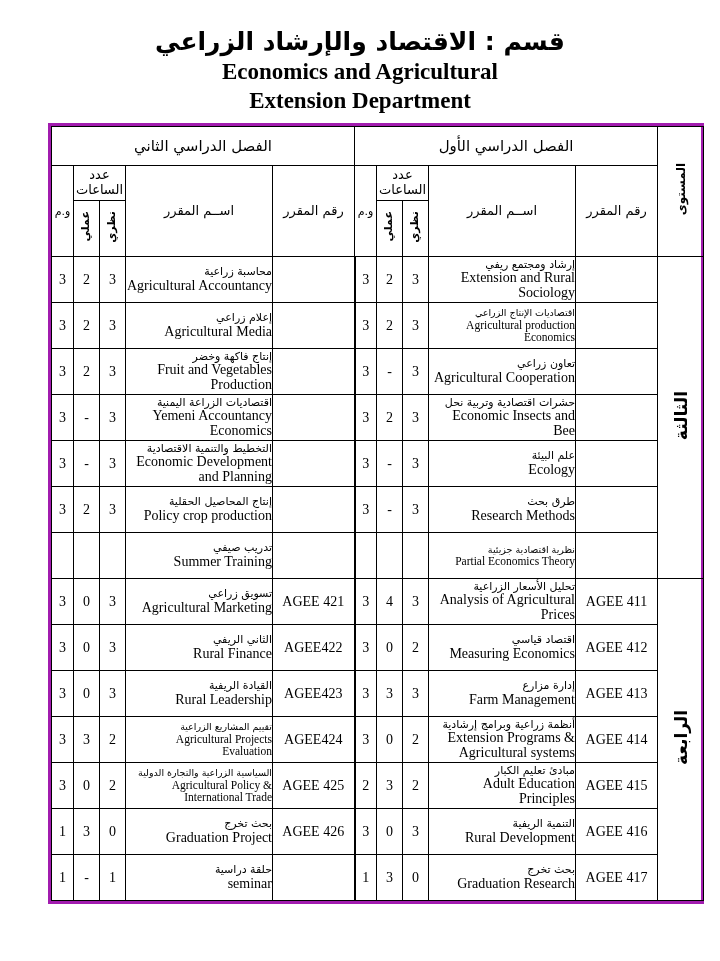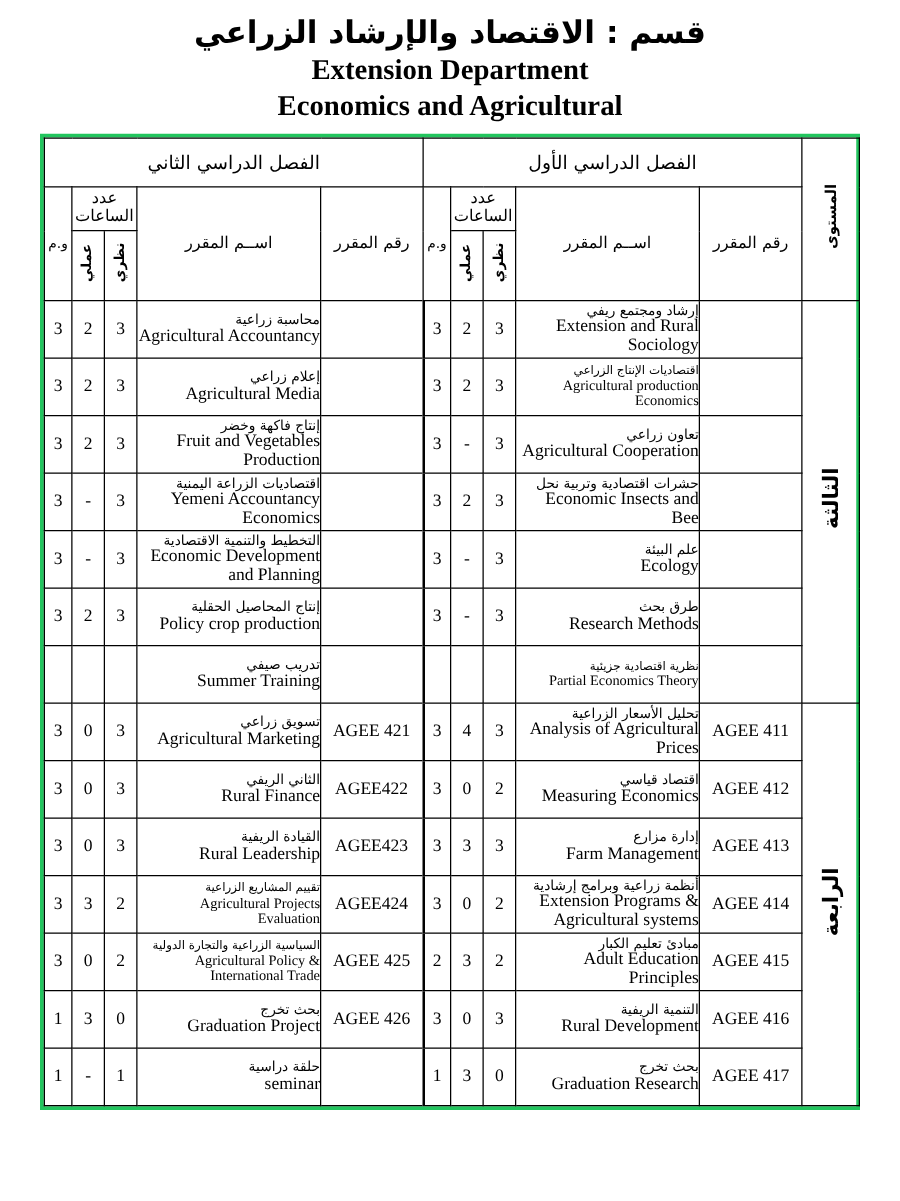--- a/index.html
+++ b/index.html
@@ -6,21 +6,21 @@
   body{
     width:720px;height:961px;
     background:#ffffff;
     font-family:"Liberation Serif", serif;
     color:#000;
     overflow:hidden;
   }
   .page{
     width:720px;height:961px;
     box-sizing:border-box;
-    padding:0;
+    padding:16px;
     position:relative;
   }
 
   
   .titles{
     text-align:center;
     padding-top:10px;
   }
   .title-ar{
     font-family:"DejaVu Sans", sans-serif;
@@ -34,21 +34,21 @@
     font-family:"Liberation Serif", serif;
     font-weight:bold;
     font-size:23px;
     line-height:1.17;
     margin-top:2px;
   }
 
   
   .tbl-wrap{
     margin:8px 32px 0 32px;
-    border:3px solid #22c55e;
+    border:3px solid #a21caf;
     width:656px;
     box-sizing:border-box;
   }
   table.sched{
     border-collapse:collapse;
     width:100%;
     table-layout:fixed;
   }
   table.sched td, table.sched th{
     border:1px solid #000;
@@ -170,22 +170,22 @@
   .sec-top td{border-top:2px solid #000;}
   .thick-l{border-left:2px solid #000 !important;}
 </style>
 </head>
 <body>
 
 <div class="page">
 
   <div class="titles">
     <div class="title-ar">قسم : الاقتصاد والإرشاد الزراعي</div>
+    <div class="title-en">Economics and Agricultural</div>
     <div class="title-en">Extension Department</div>
-    <div class="title-en">Economics and Agricultural</div>
   </div>
 
   <div class="tbl-wrap">
     <table class="sched">
       <colgroup>
         <col class="c-um">
           <col class="c-pr">
           <col class="c-th">
           <col class="c-name">
           <col class="c-num">

